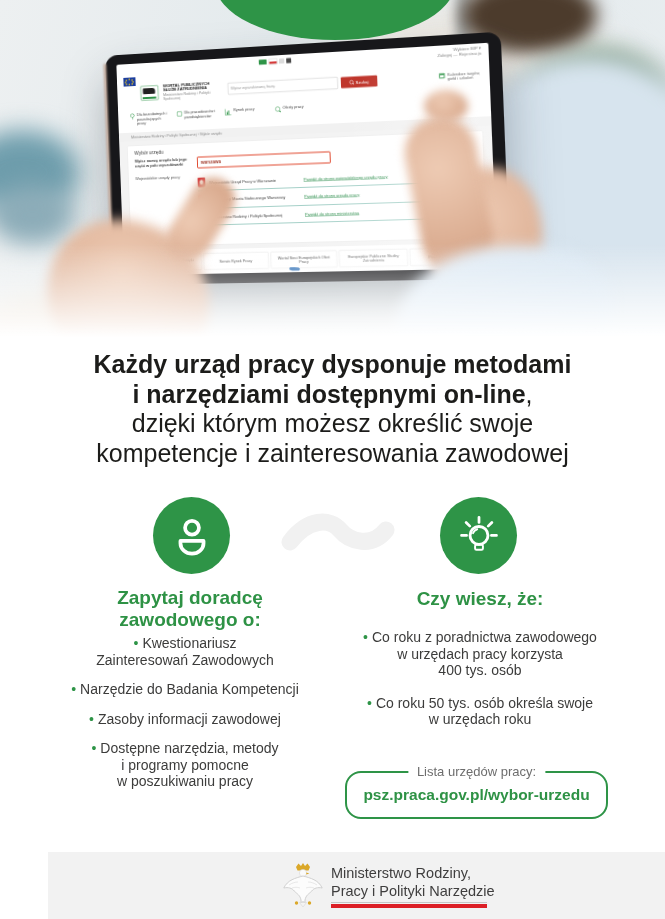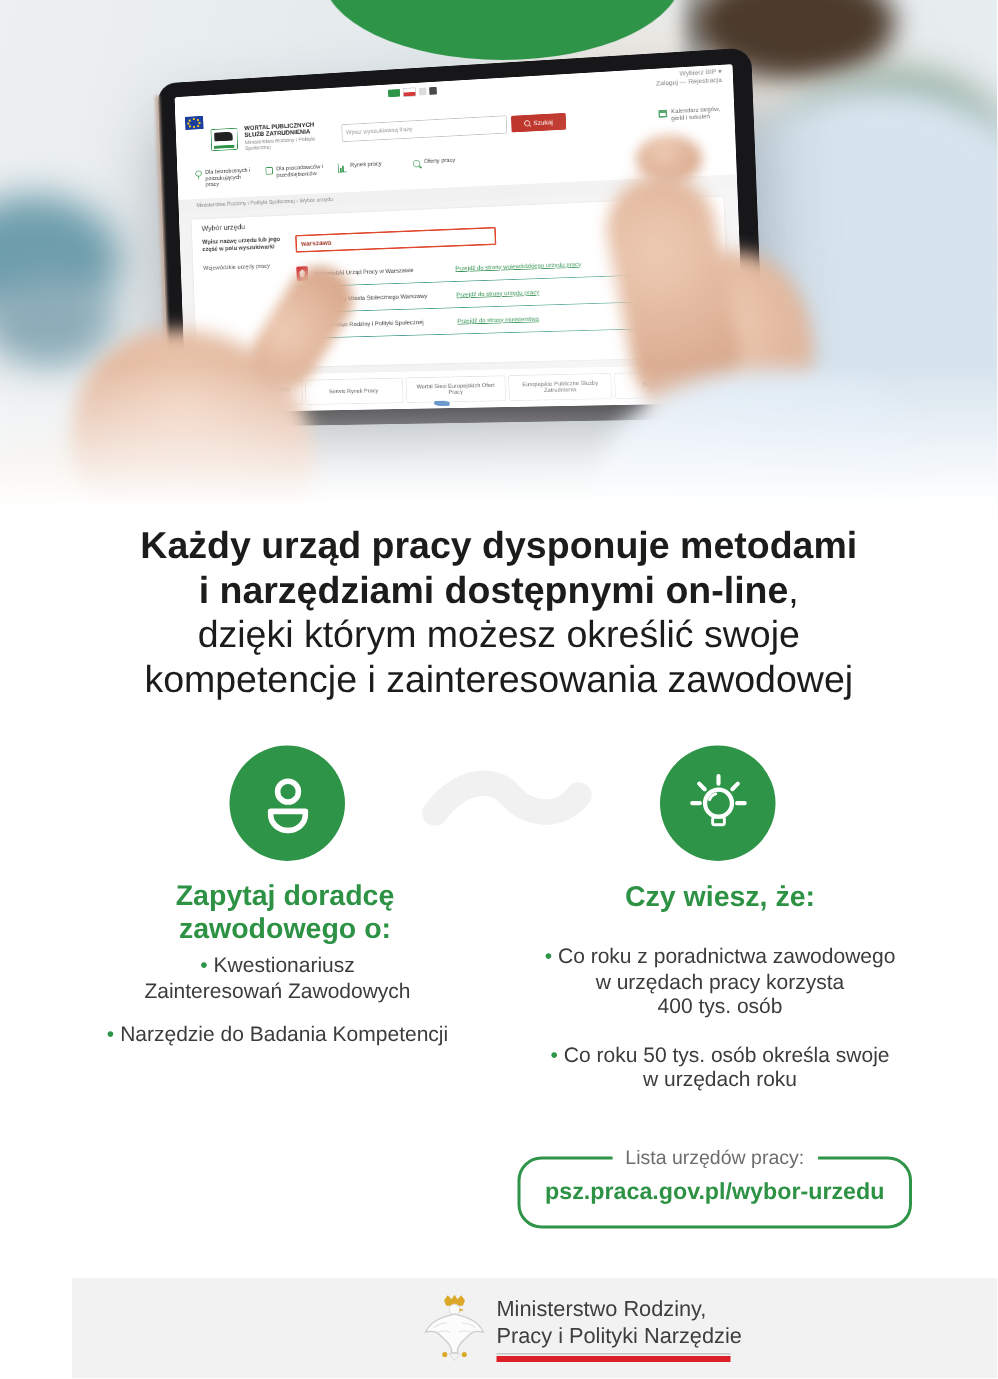--- a/index.html
+++ b/index.html
@@ -343,20 +343,28 @@
   <div class="col-header ch-right">Czy wiesz, że:</div>
 
   <div class="bullets bl-left">
     <div class="bullet">
       <div><span class="dot">•</span><span>Kwestionariusz</span></div>
       <div>Zainteresowań Zawodowych</div>
     </div>
     <div class="bullet">
       <div><span class="dot">•</span><span>Narzędzie do Badania Kompetencji</span></div>
     </div>
+    <div class="bullet">
+      <div><span class="dot">•</span><span>Zasoby informacji zawodowej</span></div>
+    </div>
+    <div class="bullet">
+      <div><span class="dot">•</span><span>Dostępne narzędzia, metody</span></div>
+      <div>i programy pomocne</div>
+      <div>w poszukiwaniu pracy</div>
+    </div>
   </div>
 
   <div class="bullets bl-right">
     <div class="bullet">
       <div><span class="dot">•</span><span>Co roku z poradnictwa zawodowego</span></div>
       <div>w urzędach pracy korzysta</div>
       <div>400 tys. osób</div>
     </div>
     <div class="bullet">
       <div><span class="dot">•</span><span>Co roku 50 tys. osób określa swoje</span></div>

